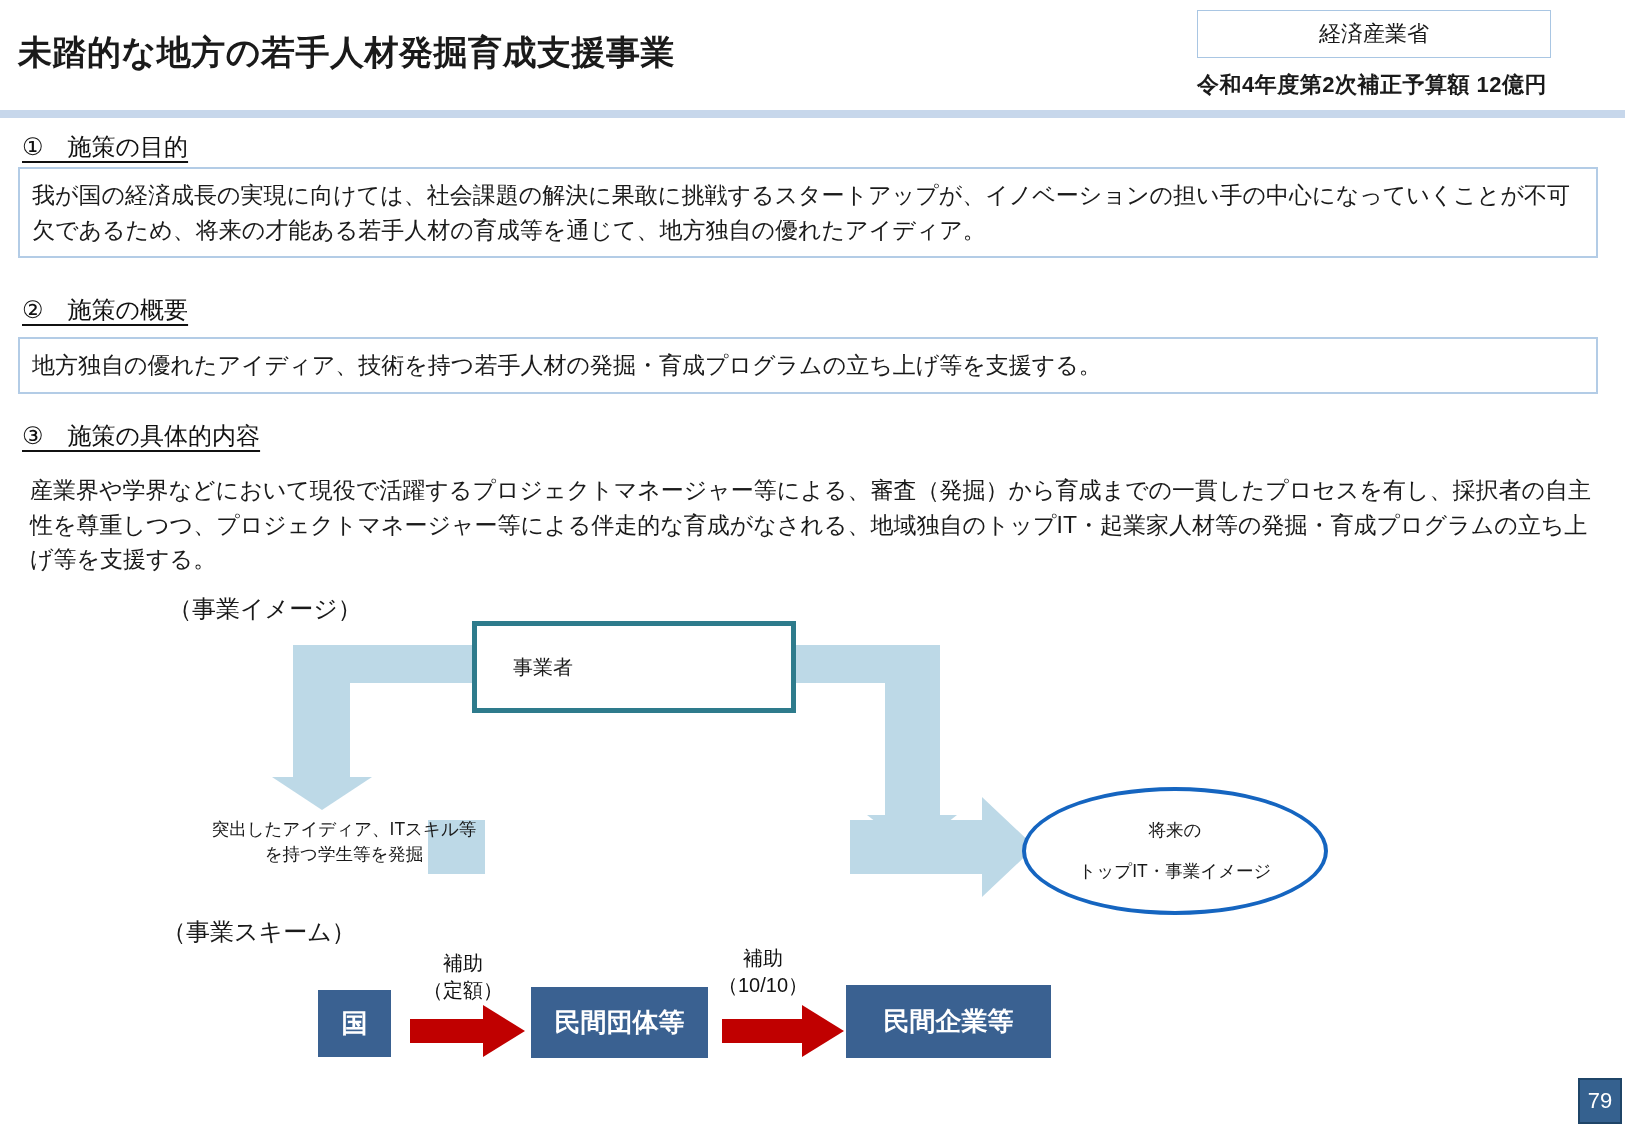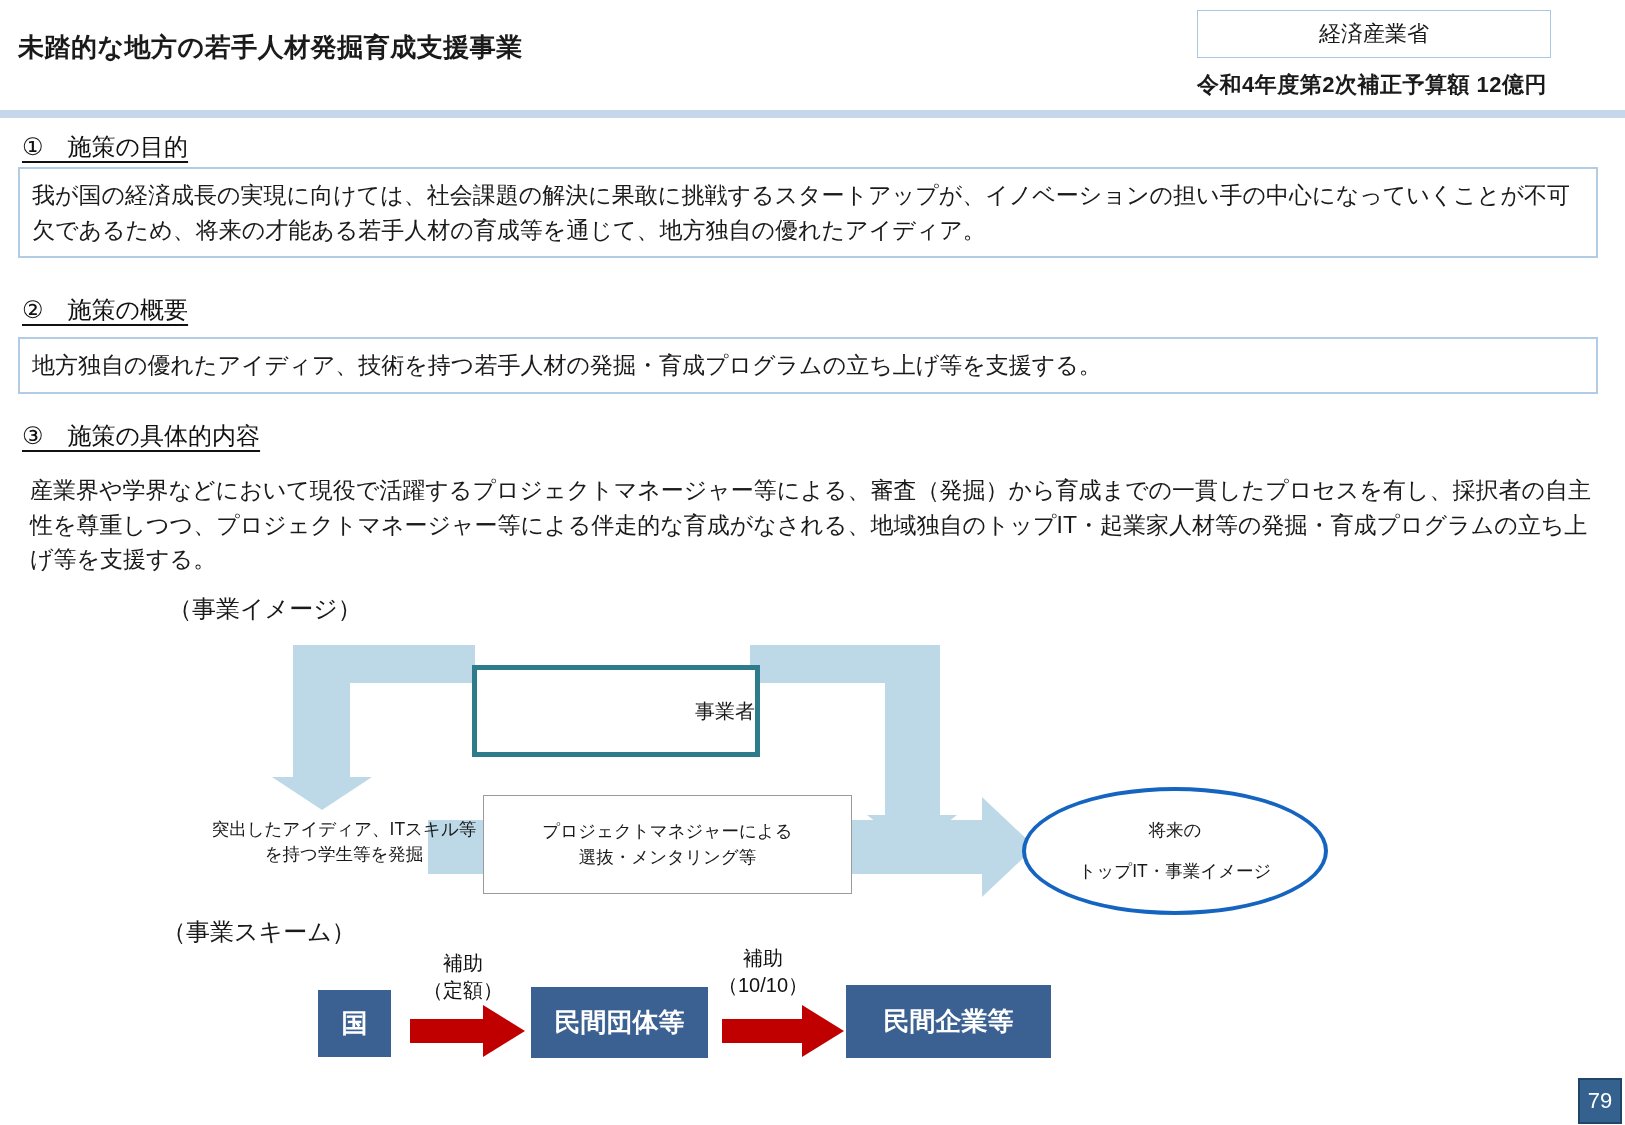--- a/index.html
+++ b/index.html
@@ -1,40 +1,40 @@
 <!DOCTYPE html>
 <html lang="ja"><head>
 <meta charset="utf-8">
 <style>
   html,body{margin:0;padding:0;background:#fff;}
   .page{
     position:relative;width:1625px;height:1125px;overflow:hidden;
     font-family:"Liberation Sans","DejaVu Sans",sans-serif;color:#1a1a1a;background:#fff;
   }
   
-  .title{position:absolute;left:18px;top:30px;font-size:26px;font-weight:bold;letter-spacing:.5px;}
+  .title{position:absolute;left:18px;top:30px;font-size:34px;font-weight:bold;letter-spacing:.5px;}
   .meti-box{position:absolute;left:1197px;top:10px;width:352px;height:46px;border:1.5px solid #A9C6E3;
     display:flex;align-items:center;justify-content:center;font-size:22px;}
   .budget{position:absolute;top:70px;right:78px;font-size:22px;font-weight:bold;letter-spacing:.5px;}
   .header-bar{position:absolute;left:0;top:110px;width:1625px;height:8px;background:#C7D7EB;}
   
   .sec-h{position:absolute;left:22px;font-size:24px;color:#111;
     text-decoration:underline;text-underline-offset:6px;}
   .sec-box{position:absolute;left:18px;width:1580px;border:2px solid #B3CCE6;
     padding:9px 12px;font-size:23px;line-height:1.5;box-sizing:border-box;}
   .sec-para{position:absolute;left:30px;width:1568px;font-size:23px;line-height:1.5;}
   
   .dg-label{position:absolute;font-size:24px;}
   .band{position:absolute;background:#BDD9E7;z-index:1;}
   .tri{position:absolute;width:0;height:0;z-index:1;}
   .wbox{position:absolute;background:#fff;border:1.5px solid #9b9b9b;z-index:4;
     display:flex;flex-direction:column;align-items:center;justify-content:center;
     font-size:17.5px;line-height:1.45;text-align:center;}
-  .provider{position:absolute;left:472px;top:665px;width:278px;height:82px;background:#fff;
-    border:5px solid #2E7B8C;z-index:3;display:flex;align-items:center;justify-content:flex-end;font-size:20px;}
+  .provider{position:absolute;left:472px;top:621px;width:278px;height:82px;background:#fff;
+    border:5px solid #2E7B8C;z-index:3;display:flex;align-items:center;justify-content:flex-start;font-size:20px;padding-left:36px;}
   .freetext{position:absolute;z-index:2;text-align:center;font-size:17.5px;line-height:1.45;margin-left:44px;}
   .goal-ellipse{position:absolute;left:1022px;top:787px;width:298px;height:120px;background:#fff;
     border:4px solid #1565C0;border-radius:50%;z-index:2;display:flex;flex-direction:column;
     align-items:center;justify-content:center;font-size:17.5px;line-height:1.45;text-align:center;gap:16px;}
   
   .navy{position:absolute;background:#3A6191;color:#fff;font-weight:bold;font-size:26px;
     display:flex;align-items:center;justify-content:center;z-index:2;}
   .red-band{position:absolute;background:#C00000;z-index:1;}
   .arrow-label{position:absolute;z-index:2;text-align:center;font-size:20px;line-height:1.35;color:#111;}
   .page-badge{position:absolute;left:1578px;top:1078px;width:44px;height:46px;background:#35618F;
@@ -82,24 +82,20 @@
   </div>
 
 
   <div class="freetext" style="left:160px;top:817px;width:280px;">
     <span class="ln">突出したアイディア、ITスキル等</span>
     <span class="ln">を持つ学生等を発掘</span>
   </div>
 
   <div class="band" style="left:428px;top:820px;width:57px;height:54px;"></div>
 
-  <div class="wbox" style="left:483px;top:795px;width:367px;height:97px;">
-    <span class="ln">プロジェクトマネジャーによる</span>
-    <span class="ln">選抜・メンタリング等</span>
-  </div>
 
   <div class="band" style="left:850px;top:820px;width:132px;height:54px;"></div>
   <div class="tri" style="left:982px;top:797px;border-top:50px solid transparent;border-bottom:50px solid transparent;border-left:53px solid #BDD9E7;"></div>
 
   <div class="goal-ellipse">
     <span class="ln">将来の</span>
     <span class="ln">トップIT・事業イメージ</span>
   </div>
 
   <div class="dg-label" style="left:162px;top:916px;">（事業スキーム）</div>

